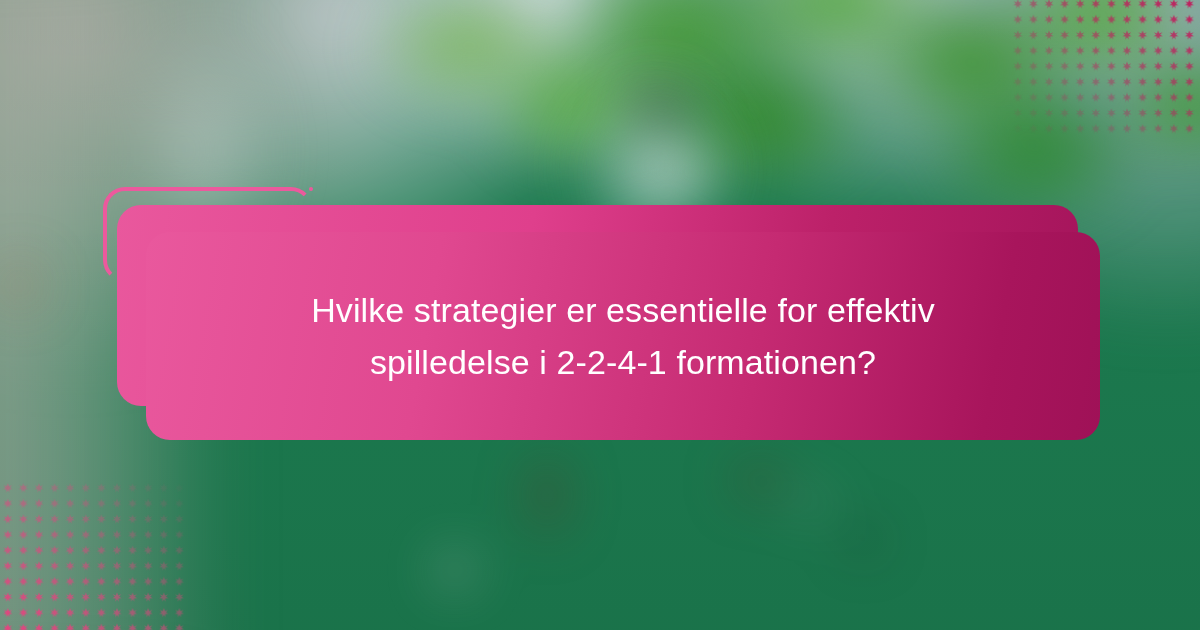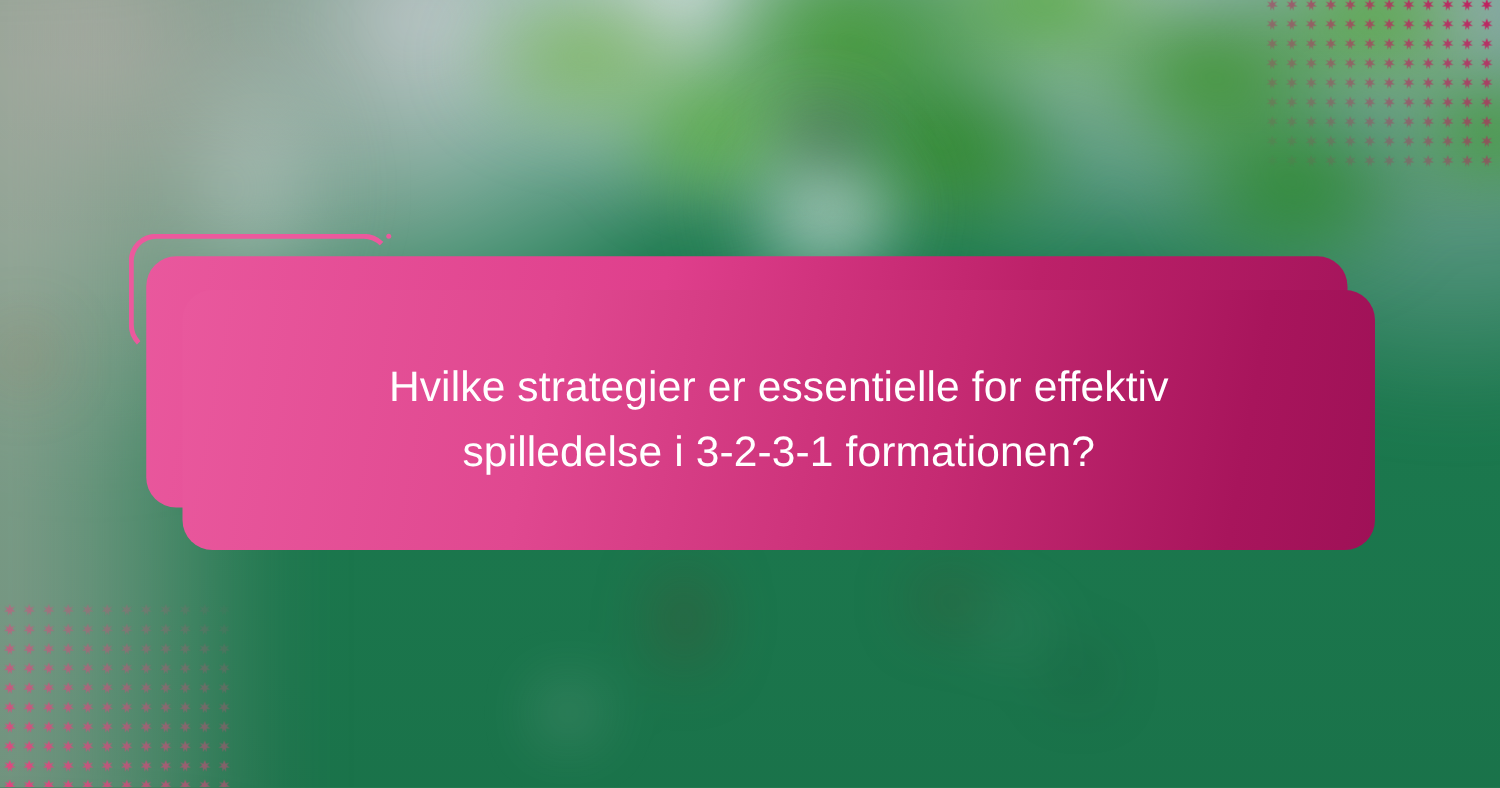--- a/index.html
+++ b/index.html
@@ -227,16 +227,16 @@
       </defs>
       <rect x="-8" y="0" width="200" height="158" fill="url(#starPatBL)" mask="url(#maskBL)"></rect>
     </svg>
   </div>
 
   <div id="card-outline"></div>
 
   <div id="card-back"></div>
 
   <div id="card-front">
-    <h1 id="headline">Hvilke strategier er essentielle for effektiv spilledelse i 3-2-3-1 formationen?</h1>
+    <h1 id="headline">Hvilke strategier er essentielle for effektiv spilledelse i 2-2-4-1 formationen?</h1>
   </div>
 
 </div>
 
 </body></html>

